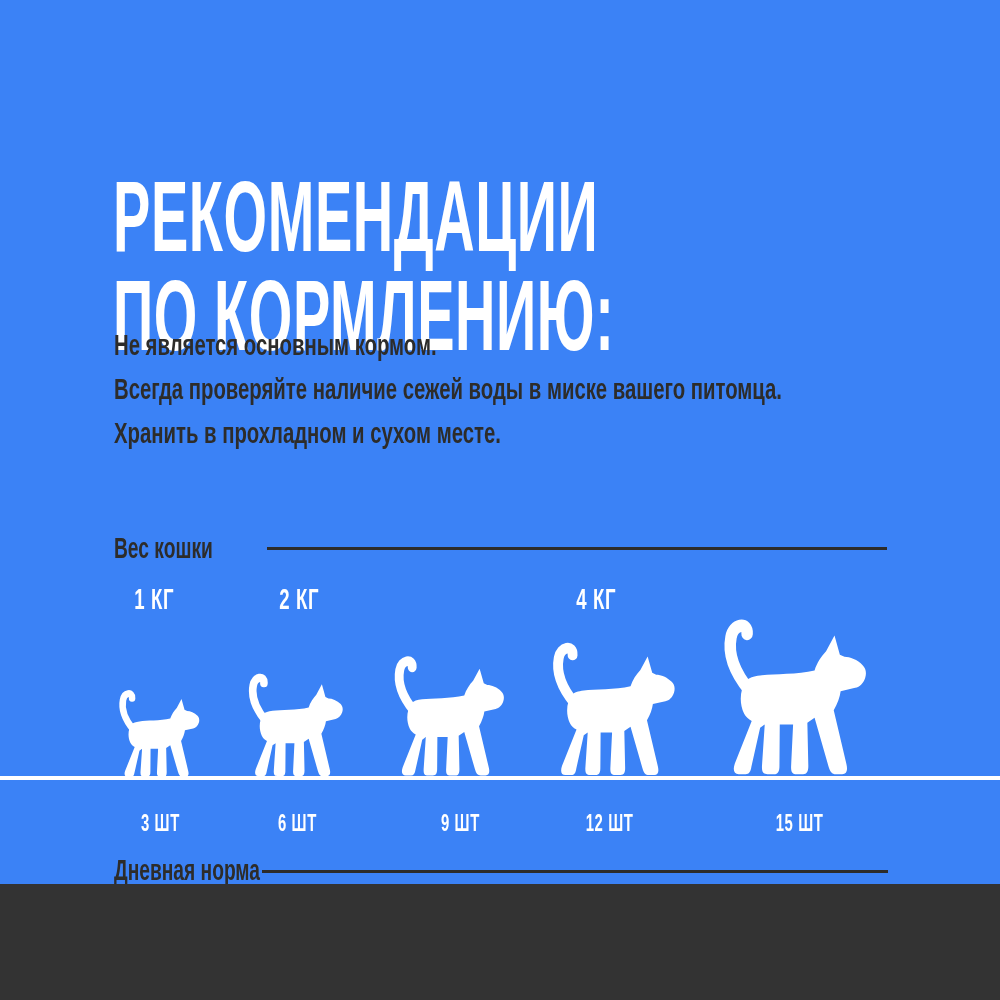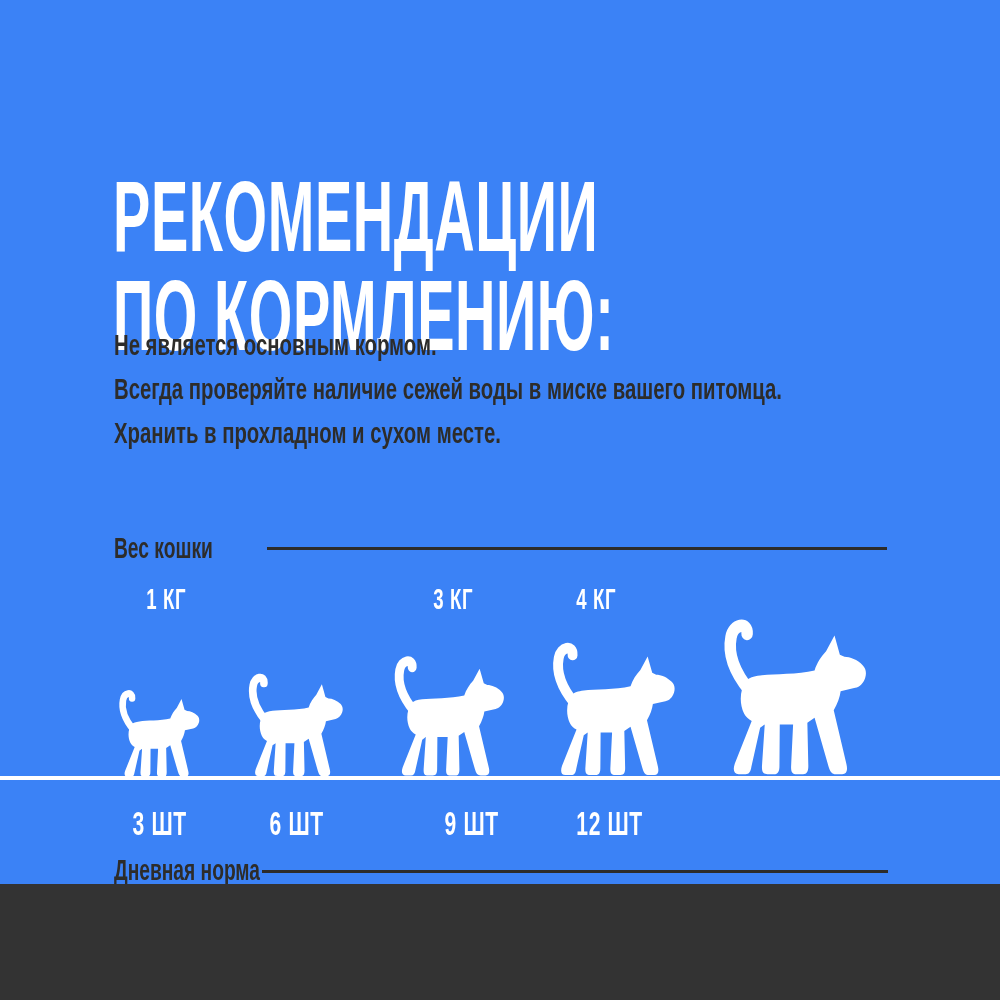--- a/index.html
+++ b/index.html
@@ -22,23 +22,23 @@
   .weight-label{left:114px;top:531px;}
   .daily-label{left:114px;top:853px;}
   .rule{position:absolute;height:3px;background:#2d2c2a;}
   .weight-rule{left:267px;top:547px;width:620px;}
   .daily-rule{left:262px;top:870px;width:626px;}
   
   .col-label{position:absolute;width:200px;text-align:center;color:#ffffff;
              font-weight:bold;white-space:nowrap;}
   .col-label span{display:inline-block;transform:scaleX(0.62);letter-spacing:1px;}
   .kg{top:584px;font-size:30px;line-height:30px;}
-  .sht{top:806px;font-size:34px;line-height:34px;}
-  .kg1{left:66px;text-decoration:underline;}  .kg2{left:199px;} .kg3{left:353px;} .kg4{left:496px;} .kg5{left:700px;}
-  .sht1{left:60px;} .sht2{left:197px;}.sht3{left:372px;}.sht4{left:510px;}.sht5{left:700px;}
+  .sht{top:806px;font-size:24px;line-height:34px;}
+  .kg1{left:54px;text-decoration:underline;}  .kg2{left:199px;} .kg3{left:353px;} .kg4{left:496px;} .kg5{left:700px;}
+  .sht1{left:60px;} .sht2{left:197px;}.sht3{left:360px;}.sht4{left:510px;}.sht5{left:700px;}
   
   .cat{position:absolute;}
   .cat1{left:110px;top:687px;}
   .cat2{left:238px;top:670px;}
   .cat3{left:382px;top:652px;}
   .cat4{left:539px;top:638px;}
   .cat5{left:708px;top:614px;}
   .baseline{position:absolute;left:0;top:776px;width:1000px;height:4px;background:#ffffff;}
   .defs{position:absolute;width:0;height:0;overflow:hidden;}
 </style>
@@ -71,21 +71,21 @@
   <div class="notes">
     <p>Не является основным кормом.</p>
     <p>Всегда проверяйте наличие сежей воды в миске вашего питомца.</p>
     <p>Хранить в прохладном и сухом месте.</p>
   </div>
 
   <div class="row-label weight-label">Вес кошки</div>
   <div class="rule weight-rule"></div>
 
   <div class="col-label kg kg1"><span>1 КГ</span></div>
-  <div class="col-label kg kg3"><span>3 КГ</span></div>
+  <div class="col-label kg kg2"><span>2 КГ</span></div>
   <div class="col-label kg kg4"><span>4 КГ</span></div>
 
   <svg class="cat cat1" width="104" height="93" viewBox="0 0 120 100" preserveAspectRatio="none">
       <use href="#cat-shape"></use>
     </svg>
   <svg class="cat cat2" width="122" height="110" viewBox="0 0 120 100" preserveAspectRatio="none">
       <use href="#cat-shape"></use>
     </svg>
   <svg class="cat cat3" width="142" height="128" viewBox="0 0 120 100" preserveAspectRatio="none">
       <use href="#cat-shape"></use>
@@ -96,17 +96,18 @@
   <svg class="cat cat5" width="184" height="166" viewBox="0 0 120 100" preserveAspectRatio="none">
       <use href="#cat-shape"></use>
     </svg>
 
   <div class="baseline"></div>
 
   <div class="col-label sht sht1"><span>3 ШТ</span></div>
   <div class="col-label sht sht2"><span>6 ШТ</span></div>
   <div class="col-label sht sht3"><span>9 ШТ</span></div>
   <div class="col-label sht sht4"><span>12 ШТ</span></div>
+  <div class="col-label sht sht5"><span>15 ШТ</span></div>
 
   <div class="row-label daily-label">Дневная норма</div>
   <div class="rule daily-rule"></div>
 
 </div>
 
 </body></html>

